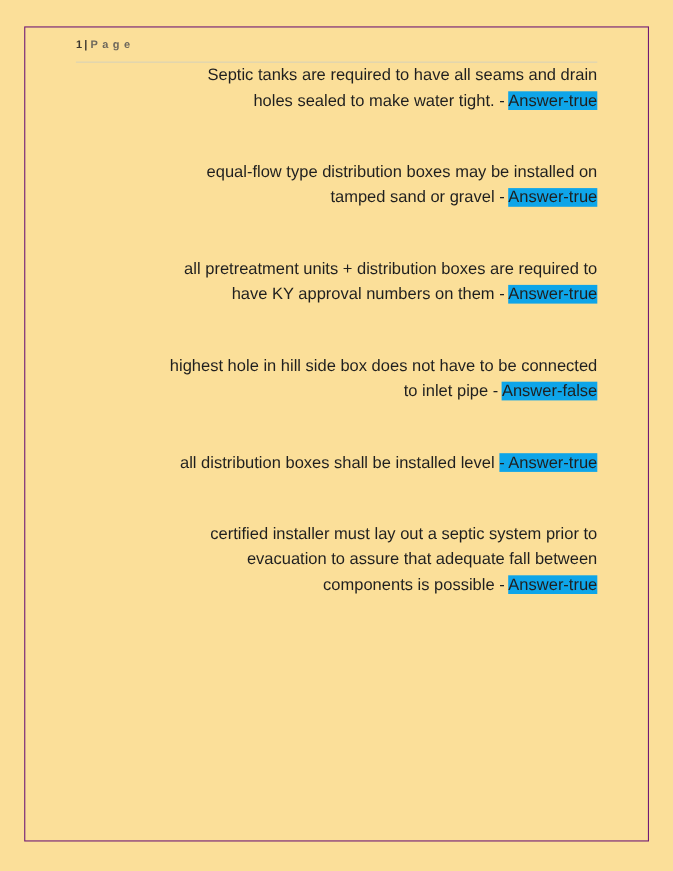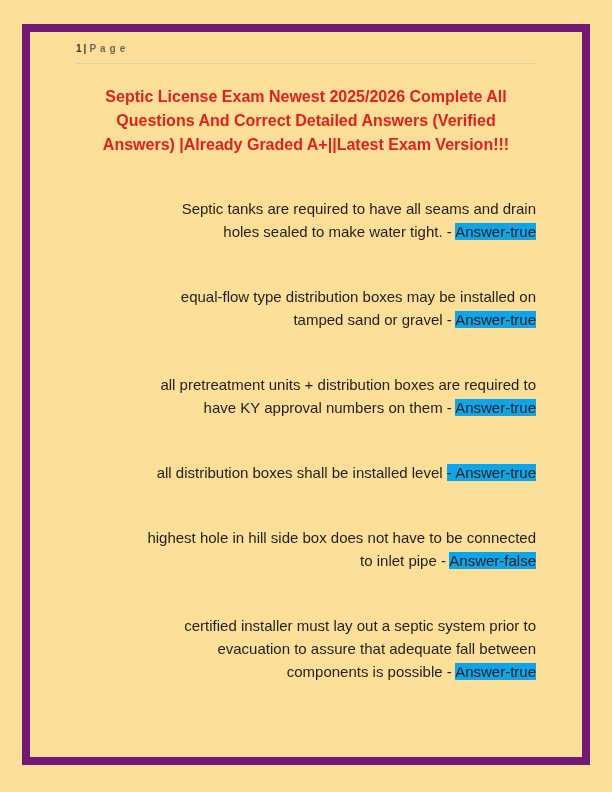--- a/index.html
+++ b/index.html
@@ -13,21 +13,21 @@
     font-family: "Liberation Sans", sans-serif;
     position: relative;
     overflow: hidden;
   }
   .page-border {
     position: absolute;
     left: 22px;
     top: 24px;
     right: 22px;
     bottom: 27px;
-    border: 8px solid #701a75;
+    border: 1px solid #701a75;
     box-sizing: border-box;
     padding: 11px 46px 0 46px;
     background: #fbdf99;
   }
   .header {
     font-size: 10px;
     font-weight: bold;
     border-bottom: 1px solid #d9d2b6;
     padding-bottom: 9px;
   }
@@ -64,35 +64,32 @@
 </style>
 </head>
 <body>
 
 <div class="page-border">
 
   <div class="header">
     <span class="page-number">1</span><span class="page-separator">|</span><span class="page-label">Page</span>
   </div>
 
-  <div class="doc-title">Septic License Exam Newest 2025/2026 Complete All
-Questions And Correct Detailed Answers (Verified
-Answers) |Already Graded A+||Latest Exam Version!!!</div>
 
   <p class="qa"><span>Septic tanks are required to have all seams and drain
 holes sealed to make water tight. - </span><span class="answer-hl">Answer-true</span></p>
 
   <p class="qa"><span>equal-flow type distribution boxes may be installed on
 tamped sand or gravel - </span><span class="answer-hl">Answer-true</span></p>
 
   <p class="qa"><span>all pretreatment units + distribution boxes are required to
 have KY approval numbers on them - </span><span class="answer-hl">Answer-true</span></p>
 
-  <p class="qa"><span>all distribution boxes shall be installed level </span><span class="answer-hl">- Answer-true</span></p>
-
   <p class="qa"><span>highest hole in hill side box does not have to be connected
 to inlet pipe - </span><span class="answer-hl">Answer-false</span></p>
+
+  <p class="qa"><span>all distribution boxes shall be installed level </span><span class="answer-hl">- Answer-true</span></p>
 
   <p class="qa"><span>certified installer must lay out a septic system prior to
 evacuation to assure that adequate fall between
 components is possible - </span><span class="answer-hl">Answer-true</span></p>
 
 </div>
 
 </body></html>

